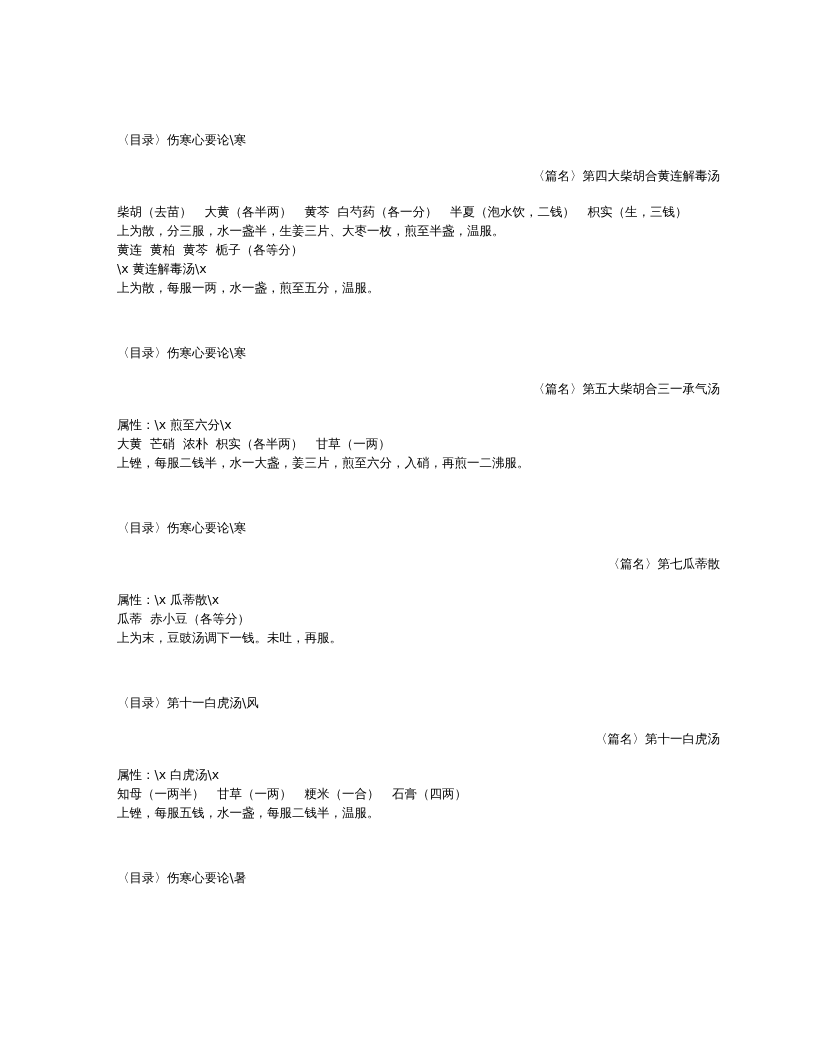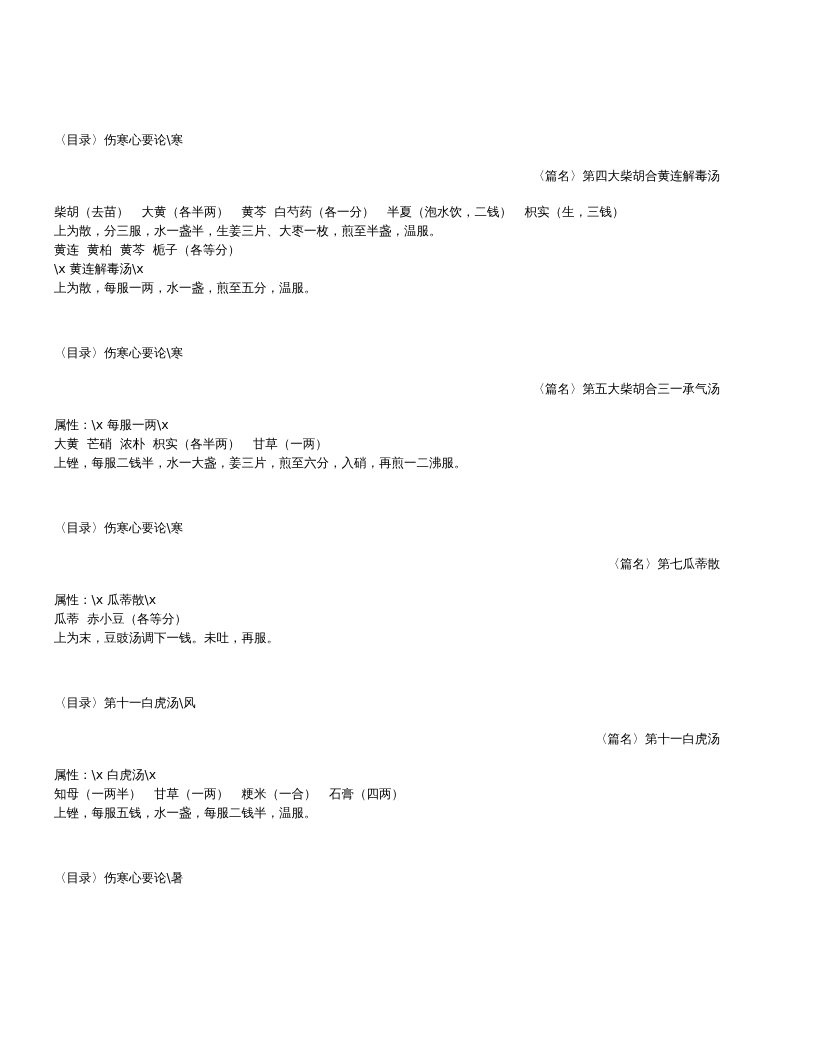--- a/index.html
+++ b/index.html
@@ -11,21 +11,21 @@
     width: 816px;
     height: 1056px;
     font-family: "DejaVu Sans", "Liberation Sans", sans-serif;
     color: #000000;
   }
   .page {
     position: relative;
     width: 816px;
     height: 1056px;
     box-sizing: border-box;
-    padding: 130px 96px 40px 54px;
+    padding: 130px 96px 40px 117px;
   }
   .entry {
     margin-bottom: 0;
   }
   .entry + .entry {
     margin-top: 46px;
   }
   .line {
     font-size: 12.5px;
     line-height: 19px;
@@ -60,21 +60,21 @@
     <div class="line body-line">柴胡（去苗）　大黄（各半两）　黄芩  白芍药（各一分）　半夏（泡水饮，二钱）　枳实（生，三钱）</div>
     <div class="line body-line">上为散，分三服，水一盏半，生姜三片、大枣一枚，煎至半盏，温服。</div>
     <div class="line body-line">黄连  黄柏  黄芩  栀子（各等分）</div>
     <div class="line body-line">\x 黄连解毒汤\x</div>
     <div class="line body-line">上为散，每服一两，水一盏，煎至五分，温服。</div>
   </div>
 
   <div class="entry">
     <div class="line dir-line">〈目录〉伤寒心要论\寒</div>
     <div class="line title-line">〈篇名〉第五大柴胡合三一承气汤</div>
-    <div class="line attr-line">属性：\x 每服一两\x</div>
+    <div class="line attr-line">属性：\x 煎至六分\x</div>
     <div class="line body-line">大黄  芒硝  浓朴  枳实（各半两）　甘草（一两）</div>
     <div class="line body-line">上锉，每服二钱半，水一大盏，姜三片，煎至六分，入硝，再煎一二沸服。</div>
   </div>
 
   <div class="entry">
     <div class="line dir-line">〈目录〉伤寒心要论\寒</div>
     <div class="line title-line">〈篇名〉第七瓜蒂散</div>
     <div class="line attr-line">属性：\x 瓜蒂散\x</div>
     <div class="line body-line">瓜蒂  赤小豆（各等分）</div>
     <div class="line body-line">上为末，豆豉汤调下一钱。未吐，再服。</div>

